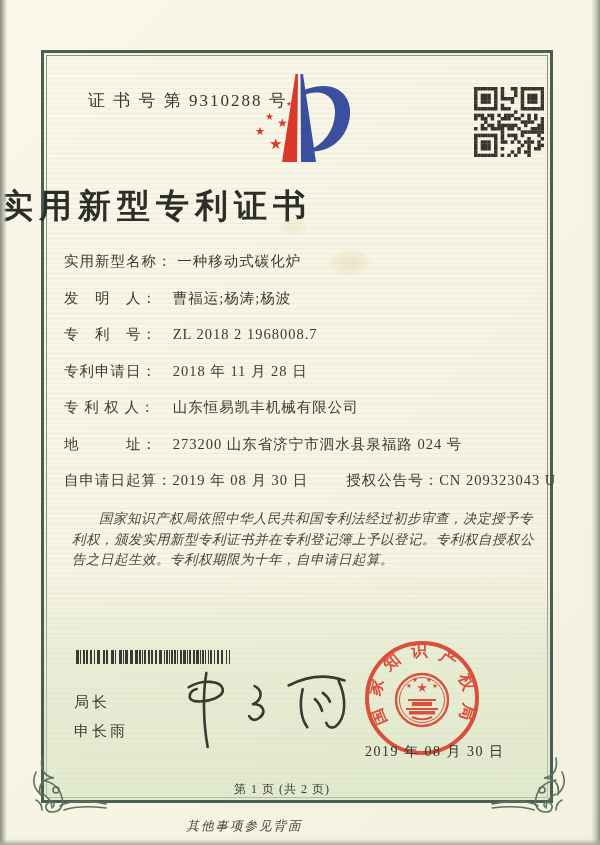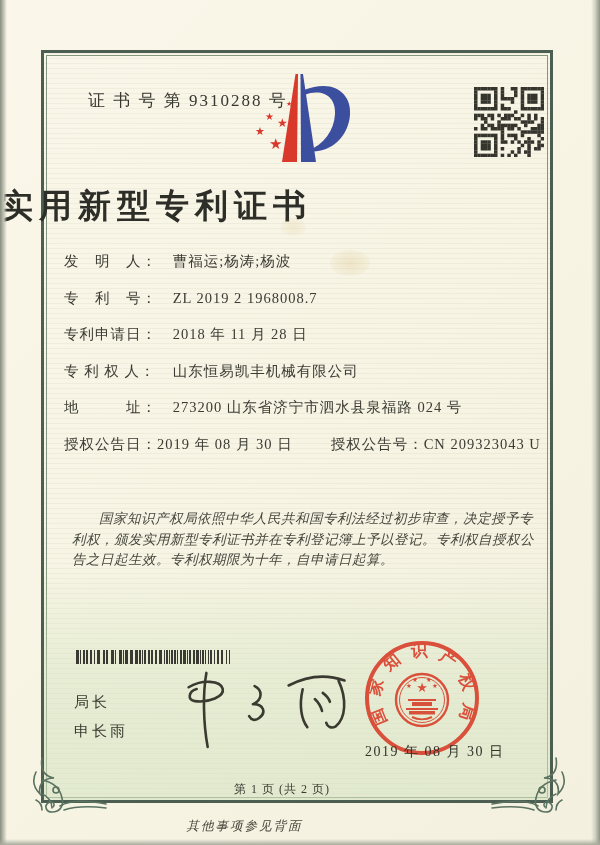--- a/index.html
+++ b/index.html
@@ -318,42 +318,46 @@
         <rect x="26.7" y="66.7" width="3.5" height="3.5" fill="#35352e"></rect>
         <rect x="33.3" y="66.7" width="3.5" height="3.5" fill="#35352e"></rect>
         <rect x="40.0" y="66.7" width="3.5" height="3.5" fill="#35352e"></rect>
         <rect x="53.3" y="66.7" width="3.5" height="3.5" fill="#35352e"></rect>
       </svg></div>
 
   <div class="title">实用新型专利证书</div>
 
   <div class="fields">
     <div class="frow">
+      <span class="lbl">实用新型名称：</span>
+      <span>一种移动式碳化炉</span>
+    </div>
+    <div class="frow">
       <span class="lbl">发　明　人：</span>
       <span>曹福运;杨涛;杨波</span>
     </div>
     <div class="frow">
       <span class="lbl">专　利　号：</span>
-      <span>ZL 2019 2 1968008.7</span>
+      <span>ZL 2018 2 1968008.7</span>
     </div>
     <div class="frow">
       <span class="lbl">专利申请日：</span>
       <span>2018 年 11 月 28 日</span>
     </div>
     <div class="frow">
       <span class="lbl">专 利 权 人：</span>
       <span>山东恒易凯丰机械有限公司</span>
     </div>
     <div class="frow">
       <span class="lbl">地　　　址：</span>
       <span>273200 山东省济宁市泗水县泉福路 024 号</span>
     </div>
     <div class="frow grant">
       <span>
-        <span>授权公告日：</span><span>2019 年 08 月 30 日</span>
+        <span>自申请日起算：</span><span>2019 年 08 月 30 日</span>
       </span>
       <span>
         <span>授权公告号：</span><span>CN 209323043 U</span>
       </span>
     </div>
   </div>
 
   <div class="paras">
     <p>国家知识产权局依照中华人民共和国专利法经过初步审查，决定授予专利权，颁发实用新型专利证书并在专利登记簿上予以登记。专利权自授权公告之日起生效。专利权期限为十年，自申请日起算。</p>
   </div>

